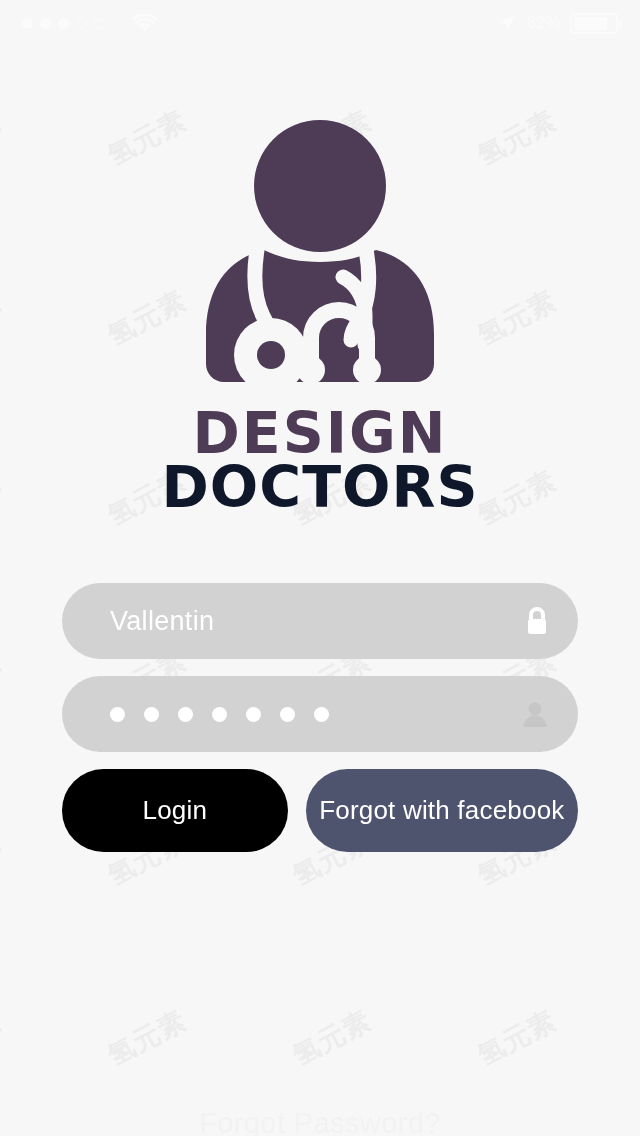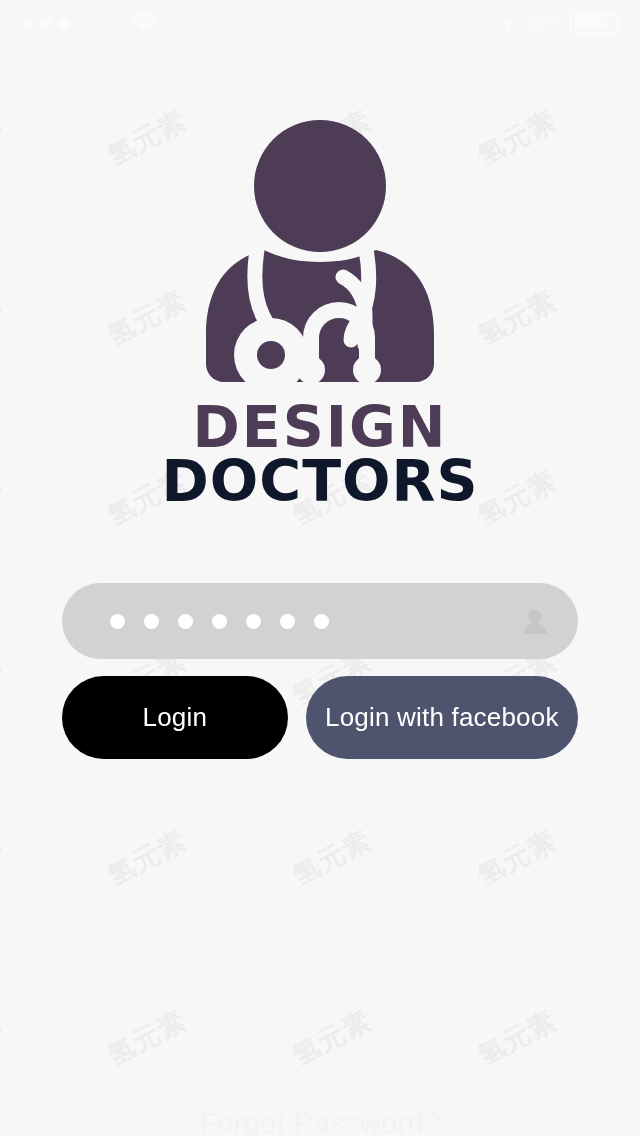--- a/index.html
+++ b/index.html
@@ -79,21 +79,21 @@
   }
   #logo-mark { display:block; }
   .brand {
     font-family:"DejaVu Sans", sans-serif;
     font-weight:bold;
     font-size:57px;
     line-height:0.95;
     letter-spacing:2px;
     text-align:center;
   }
-  .brand-1 { margin-top:18px; }
+  .brand-1 { margin-top:24px; }
   .brand-2 { letter-spacing:1px; }
 
   
   #form {
     position:absolute; left:62px; top:583px;
     width:516px; z-index:10;
   }
   .field {
     position:relative;
     height:76px;
@@ -247,36 +247,43 @@
       <circle cx="77" cy="235" r="14"></circle>
     </g>
   </svg>
 
   <div class="brand brand-1" style="color: rgb(78, 59, 85);">DESIGN</div>
   <div class="brand brand-2" style="color: #0f172a;">DOCTORS</div>
 </div>
 
 <div id="form">
 
+  <div class="field">
+    <span class="field-text">Vallentin</span>
+    <svg class="field-icon" width="26" height="30" viewBox="0 0 26 30">
+      <path d="M7 13 V9 a6 6 0 0 1 12 0 v4" stroke="#ffffff" stroke-width="4" fill="none"></path>
+      <rect x="4" y="13" width="18" height="15" rx="2.5" fill="#ffffff"></rect>
+    </svg>
+  </div>
 
   <div class="field">
     <span class="pwd-dots">
       <i class="pdot"></i>
       <i class="pdot"></i>
       <i class="pdot"></i>
       <i class="pdot"></i>
       <i class="pdot"></i>
       <i class="pdot"></i>
       <i class="pdot"></i>
     </span>
     <svg class="field-icon" width="30" height="30" viewBox="0 0 30 30">
       <circle cx="15" cy="10" r="6.5" fill="#c6c6c6"></circle>
       <path d="M3.5 28 a11.5 11.5 0 0 1 23 0 Z" fill="#c6c6c6"></path>
     </svg>
   </div>
 
   <div id="buttons">
     <button id="btn-login" class="btn" style="background: #000000;">Login</button>
-    <button id="btn-fb" class="btn" style="background: rgb(79, 84, 110);">Login with facebook</button>
+    <button id="btn-fb" class="btn" style="background: rgb(79, 84, 110);">Forgot with facebook</button>
   </div>
 </div>
 
 <div id="forgot">Forgot Password?</div>
 
 </body></html>

